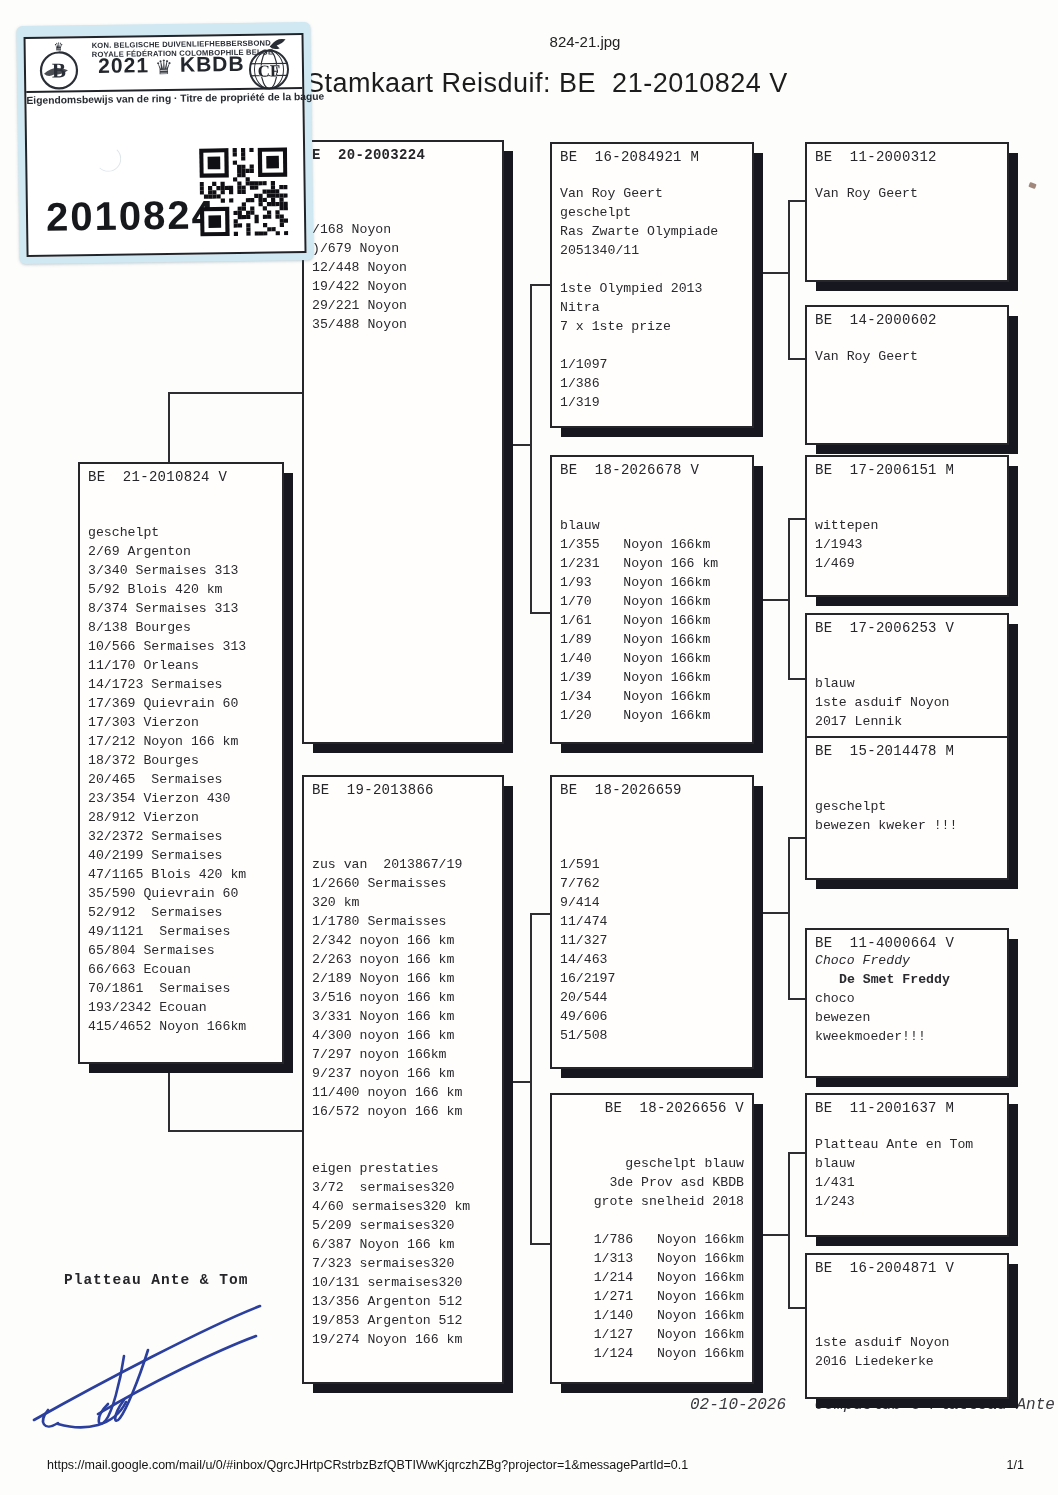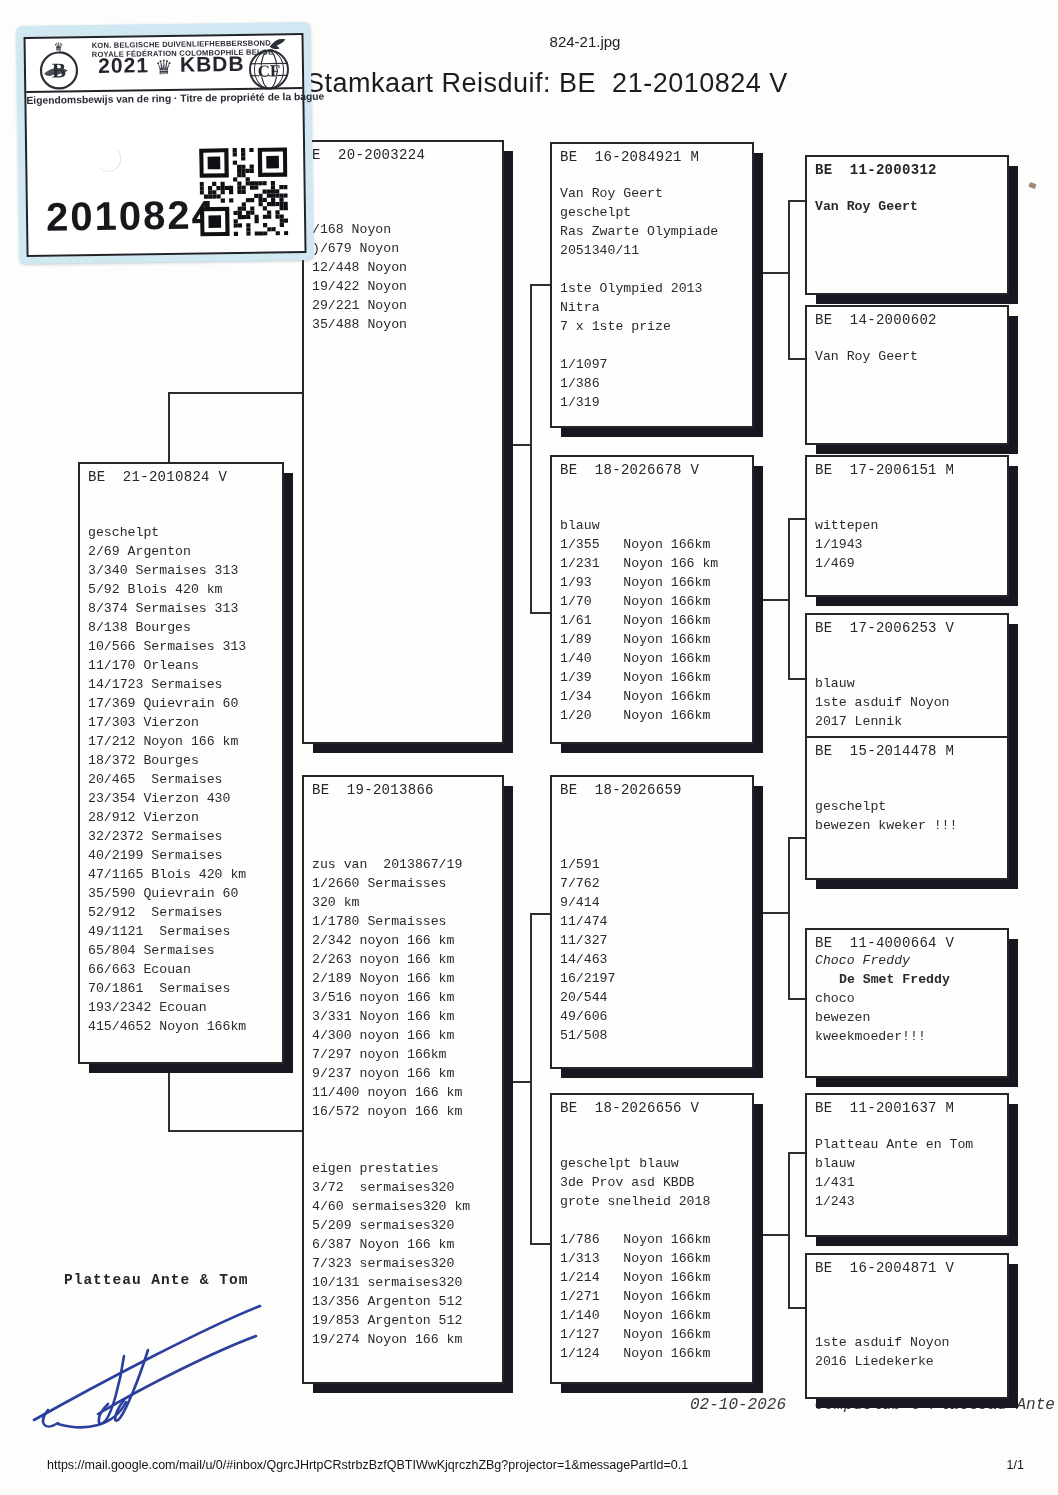--- a/index.html
+++ b/index.html
@@ -39,33 +39,33 @@
   .pbox{position:absolute;background:#fffefc;border:2px solid #26262a;
         box-shadow:10px 10px 0 -1px #17171f;z-index:2;
         font-family:"Liberation Mono","DejaVu Sans Mono",monospace;}
   .box-title{padding:5px 8px 0 8px;font-size:14px;color:#26262a;white-space:pre;letter-spacing:.3px;}
   .box-lines{padding:0 8px;}
   .bline{min-height:19px;line-height:19px;font-size:13.2px;color:#2a2a2e;white-space:pre;}
   .bline.i{font-style:italic;}
   .bline.b{font-weight:bold;padding-left:24px;}
 
   #box-1{left:302px;top:140px;width:198px;height:600px;}   
-  #box-1 .box-title{}
+  #box-1 .box-title{font-weight:bold;}
   #box-2{left:550px;top:142px;width:200px;height:282px;}   
-  #box-3{left:805px;top:155px;width:200px;height:136px;font-weight:bold;}   
+  #box-3{left:805px;top:142px;width:200px;height:136px;}   
   #box-4{left:805px;top:305px;width:200px;height:136px;}   
   #box-5{left:550px;top:455px;width:200px;height:285px;}   
   #box-6{left:805px;top:455px;width:200px;height:138px;}   
   #box-7{left:805px;top:613px;width:200px;height:142px;}   
   #box-0{left:78px;top:462px;width:202px;height:598px;}    
   #box-8{left:302px;top:775px;width:198px;height:605px;}   
   #box-9{left:550px;top:775px;width:200px;height:290px;}   
   #box-10{left:805px;top:736px;width:200px;height:140px;}  
   #box-11{left:805px;top:928px;width:200px;height:146px;}  
-  #box-12{left:550px;top:1093px;width:200px;height:287px;} 
+  #box-12{left:550px;top:1093px;width:200px;height:287px;text-align:right;} 
   #box-13{left:805px;top:1093px;width:200px;height:140px;} 
   #box-14{left:805px;top:1253px;width:200px;height:142px;} 
 
   .pline{position:absolute;background:#2d2d32;z-index:1;}
 
   
   .sig-name{position:absolute;left:64px;top:1272px;font-family:"Liberation Mono","DejaVu Sans Mono",monospace;
             font-size:14.5px;font-weight:bold;color:#26262a;letter-spacing:1px;}
   .sig-scribble{position:absolute;left:28px;top:1292px;}
   .scan-footer{position:absolute;left:690px;top:1396px;width:322px;text-align:right;

